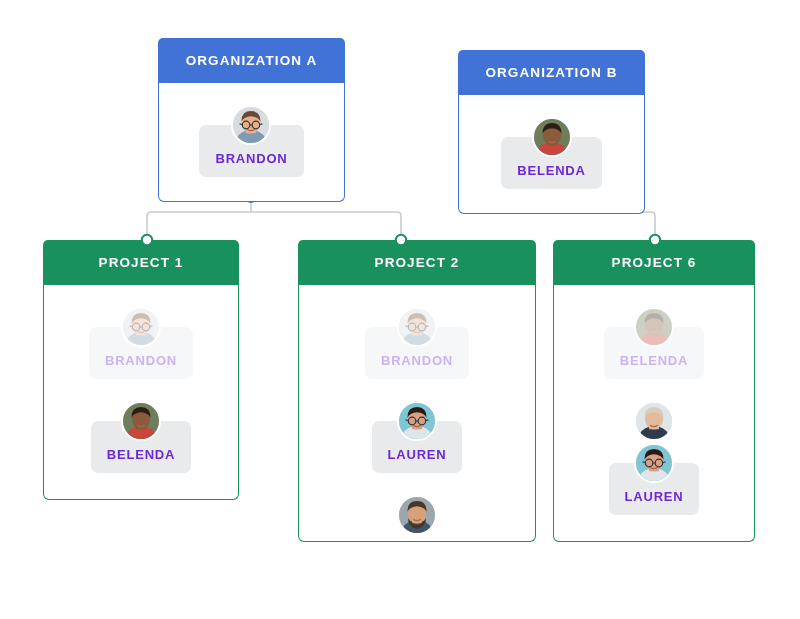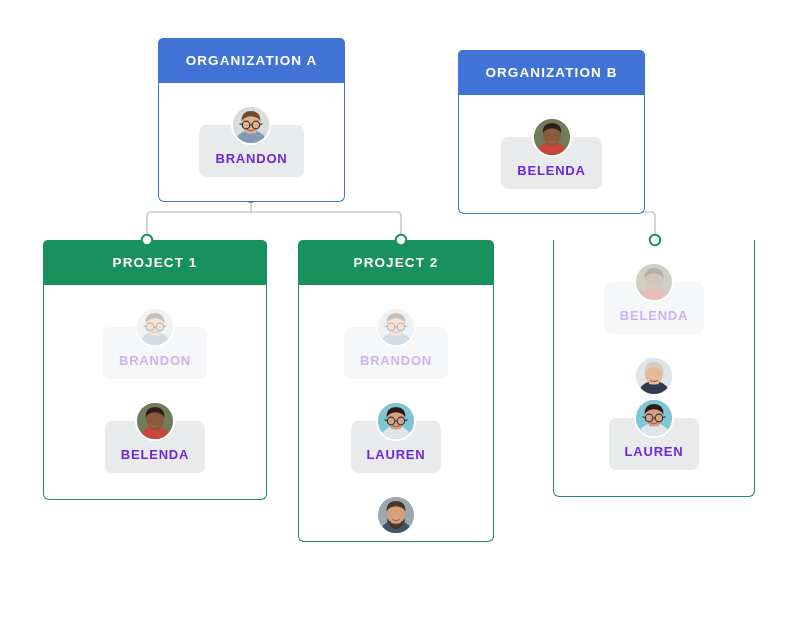--- a/index.html
+++ b/index.html
@@ -164,21 +164,21 @@
                 <path d="M16 24 L16 32 L28 32 L28 24 Z" fill="#8a5a3c"></path>
                 <ellipse cx="22" cy="20" rx="11" ry="12.4" fill="#8a5a3c"></ellipse>
                 <path d="M10.4 18 Q10 5 22 5 Q34 5 33.6 18 Q31 12.2 22 11.4 Q13 12.2 10.4 18 Z" fill="#2d1d14"></path>
                 <path d="M18 27.4 Q22 30.4 26 27.4" fill="none" stroke="#a9674c" stroke-width="1.4" stroke-linecap="round"></path>
               </svg>
             </div>
             <div class="member-chip">BELENDA</div>
           </div>
         </div>
       </div>
-      <div class="card project" style="left: 43px; top: 240px; width: 224px;">
+      <div class="card project" style="left: 43px; top: 240px; width: 196px;">
         <div class="card-header">PROJECT 1</div>
         <div class="card-body">
           <div class="member dimmed">
             <div class="member-avatar">
               <svg viewBox="0 0 44 44" xmlns="http://www.w3.org/2000/svg">
                 <rect width="44" height="44" fill="#d9dcdf"></rect>
                 <path d="M2 44 Q6 31 16 29 L28 29 Q38 31 42 44 Z" fill="#7e9bb5"></path>
                 <path d="M16 24 L16 32 L28 32 L28 24 Z" fill="#e6b28e"></path>
                 <ellipse cx="22" cy="20" rx="11" ry="12.4" fill="#e6b28e"></ellipse>
                 <path d="M10.4 18 Q10 5 22 5 Q34 5 33.6 18 Q31 12.2 22 11.4 Q13 12.2 10.4 18 Z" fill="#6b4a32"></path>
@@ -202,21 +202,21 @@
                 <path d="M16 24 L16 32 L28 32 L28 24 Z" fill="#8a5a3c"></path>
                 <ellipse cx="22" cy="20" rx="11" ry="12.4" fill="#8a5a3c"></ellipse>
                 <path d="M10.4 18 Q10 5 22 5 Q34 5 33.6 18 Q31 12.2 22 11.4 Q13 12.2 10.4 18 Z" fill="#2d1d14"></path>
                 <path d="M18 27.4 Q22 30.4 26 27.4" fill="none" stroke="#a9674c" stroke-width="1.4" stroke-linecap="round"></path>
               </svg>
             </div>
             <div class="member-chip">BELENDA</div>
           </div>
         </div>
       </div>
-      <div class="card project" style="left: 298px; top: 240px; width: 196px;">
+      <div class="card project" style="left: 298px; top: 240px; width: 238px;">
         <div class="card-header">PROJECT 2</div>
         <div class="card-body">
           <div class="member dimmed">
             <div class="member-avatar">
               <svg viewBox="0 0 44 44" xmlns="http://www.w3.org/2000/svg">
                 <rect width="44" height="44" fill="#d9dcdf"></rect>
                 <path d="M2 44 Q6 31 16 29 L28 29 Q38 31 42 44 Z" fill="#7e9bb5"></path>
                 <path d="M16 24 L16 32 L28 32 L28 24 Z" fill="#e6b28e"></path>
                 <ellipse cx="22" cy="20" rx="11" ry="12.4" fill="#e6b28e"></ellipse>
                 <path d="M10.4 18 Q10 5 22 5 Q34 5 33.6 18 Q31 12.2 22 11.4 Q13 12.2 10.4 18 Z" fill="#6b4a32"></path>
@@ -261,20 +261,21 @@
                 <ellipse cx="22" cy="20" rx="11" ry="12.4" fill="#d9a179"></ellipse>
                 <path d="M11 26 Q22 42 33 26 Q33 37 22 39 Q11 37 11 26 Z" fill="#4a3526"></path>
                 <path d="M10.4 18 Q10 5 22 5 Q34 5 33.6 18 Q31 12.2 22 11.4 Q13 12.2 10.4 18 Z" fill="#4a3526"></path>
                 <path d="M18 27.4 Q22 30.4 26 27.4" fill="none" stroke="#a9674c" stroke-width="1.4" stroke-linecap="round"></path>
               </svg>
             </div>
           </div>
         </div>
       </div>
       <div class="card project" style="left: 553px; top: 240px; width: 202px;">
+        <div class="card-header">PROJECT 6</div>
         <div class="card-body">
           <div class="member dimmed">
             <div class="member-avatar">
               <svg viewBox="0 0 44 44" xmlns="http://www.w3.org/2000/svg">
                 <rect width="44" height="44" fill="#6f7d5a"></rect>
                 <path d="M2 44 Q6 31 16 29 L28 29 Q38 31 42 44 Z" fill="#c8463c"></path>
                 <path d="M16 24 L16 32 L28 32 L28 24 Z" fill="#8a5a3c"></path>
                 <ellipse cx="22" cy="20" rx="11" ry="12.4" fill="#8a5a3c"></ellipse>
                 <path d="M10.4 18 Q10 5 22 5 Q34 5 33.6 18 Q31 12.2 22 11.4 Q13 12.2 10.4 18 Z" fill="#2d1d14"></path>
                 <path d="M18 27.4 Q22 30.4 26 27.4" fill="none" stroke="#a9674c" stroke-width="1.4" stroke-linecap="round"></path>

